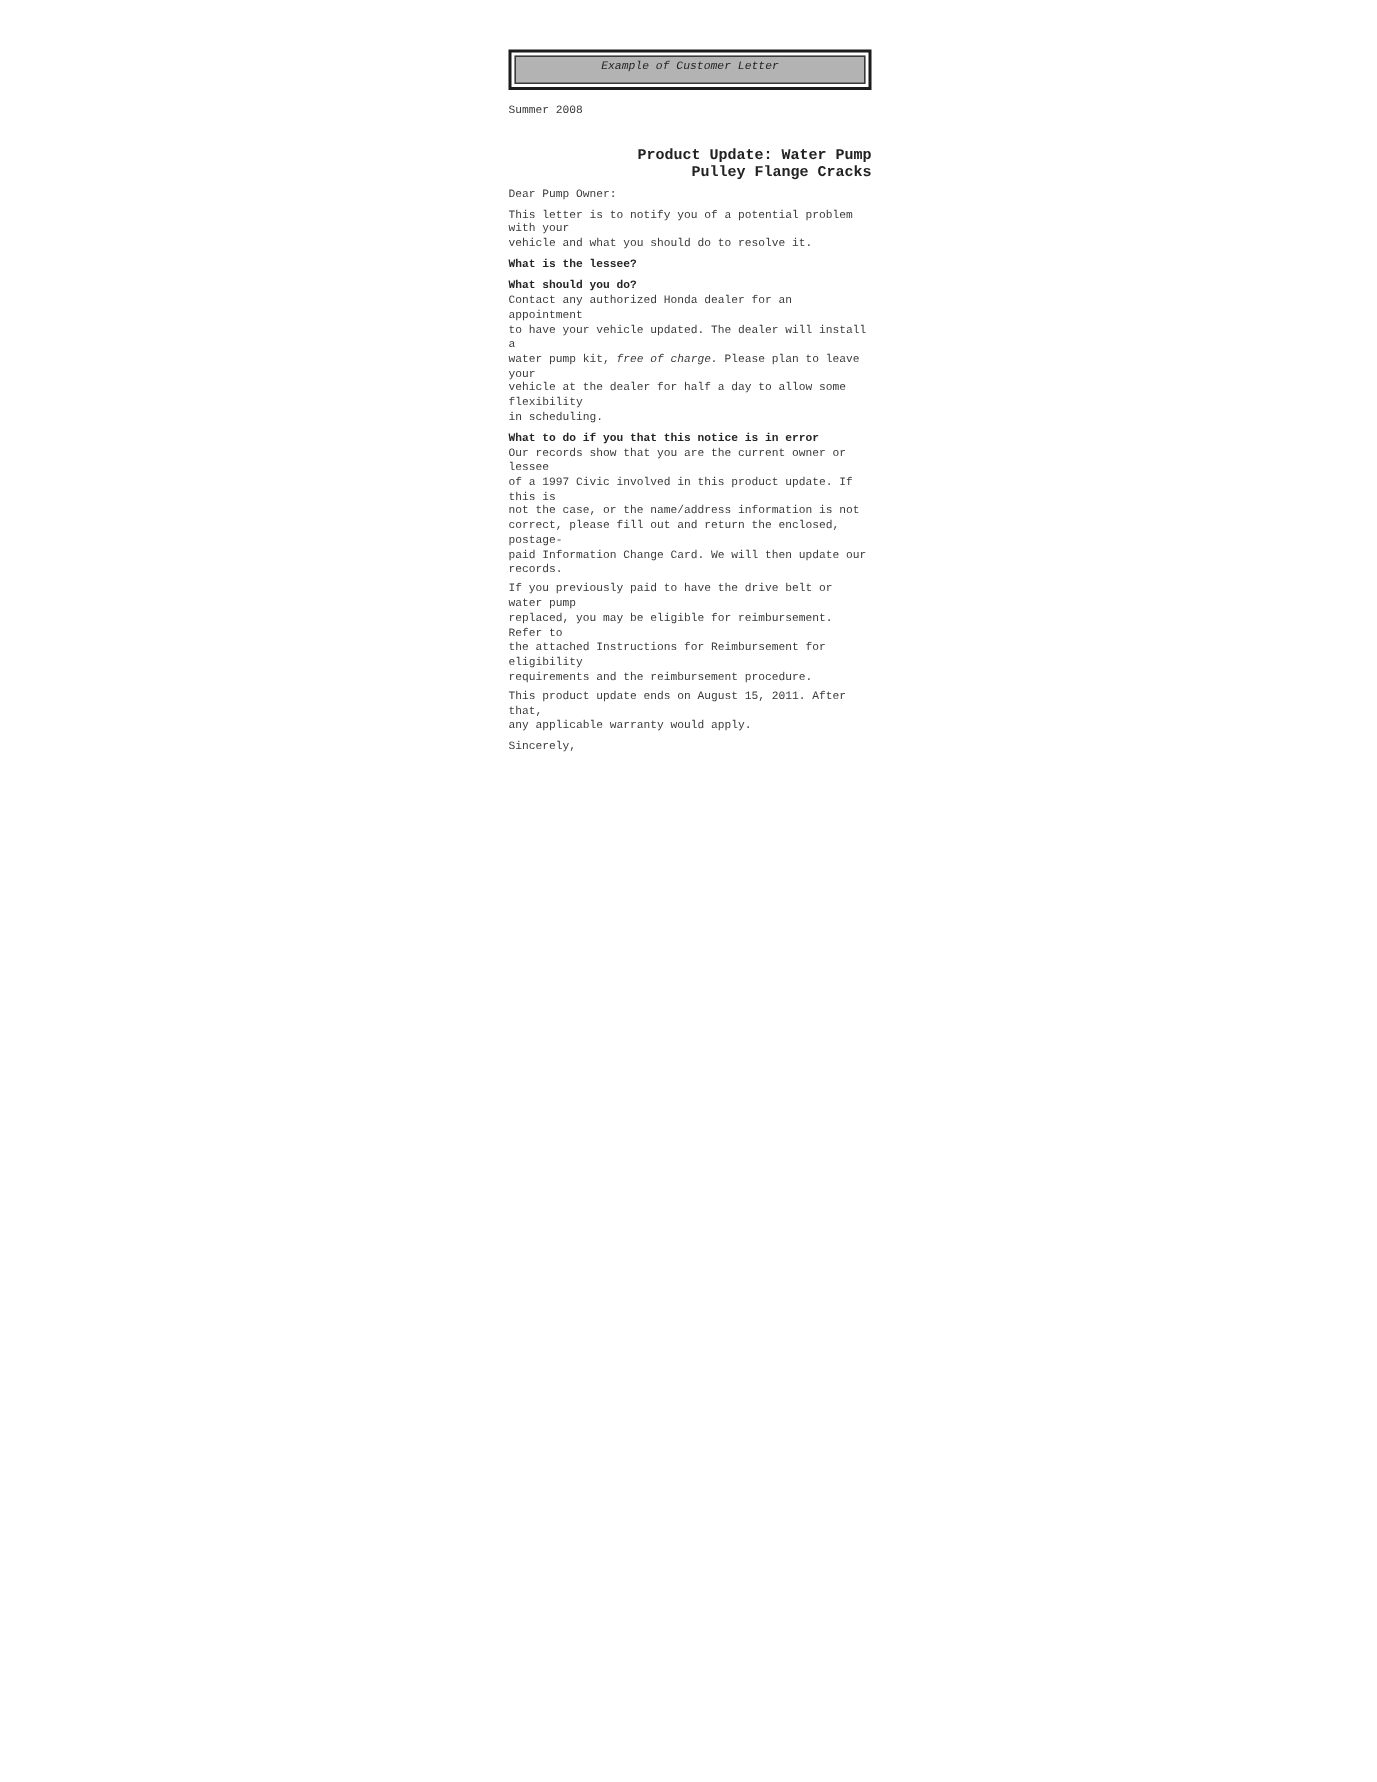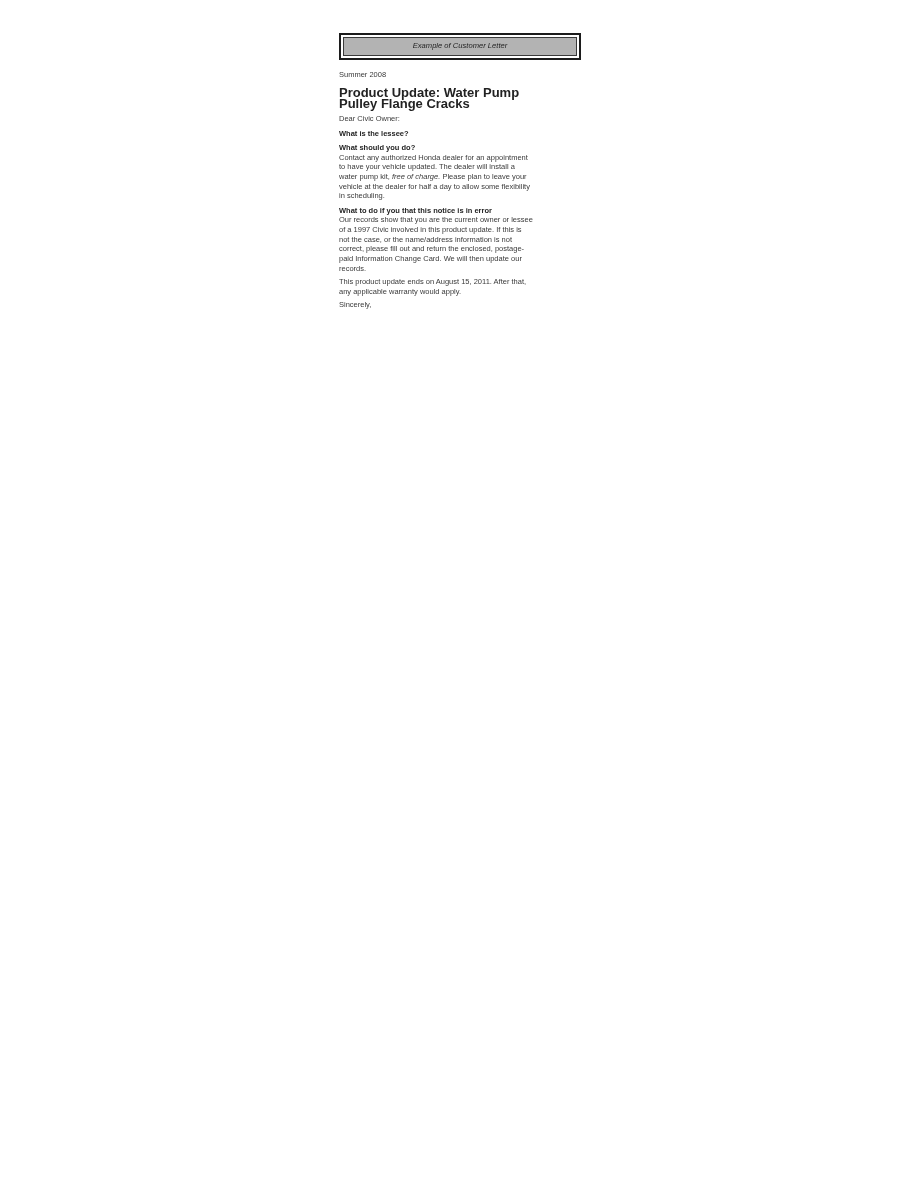--- a/index.html
+++ b/index.html
@@ -6,21 +6,21 @@
     margin: 0;
     padding: 0;
     background: #ffffff;
   }
   .page {
     position: relative;
     width: 918px;
     height: 1188px;
     background: #ffffff;
     overflow: hidden;
-    font-family: Liberation Sans, sans-serif;
+    font-family: Liberation Mono, monospace;
   }
   .letter-column {
     position: absolute;
     left: 339px;
     top: 33px;
     width: 242px;
     color: #3a3a3a;
     font-size: 7.5px;
     line-height: 9.7px;
   }
@@ -33,27 +33,27 @@
   .banner-inner {
     border: 1px solid #3a3a3a;
     background: #b3b3b3;
     text-align: center;
     font-style: italic;
     color: #1f1f1f;
     padding: 3px 0 4px 0;
     font-size: 7.6px;
   }
   .date-line {
-    margin: 0 0 8px 0;
+    margin: 0 0 20px 0;
   }
   .letter-title {
-    text-align: left;
+    text-align: right;
     font-weight: bold;
     color: #222222;
-    font-size: 13px;
+    font-size: 10px;
     line-height: 11px;
     margin: 5px 0 5px 0;
   }
   p.body-para {
     margin: 0 0 3.5px 0;
     white-space: pre-line;
   }
   .section-heading {
     font-weight: bold;
     color: #242424;
@@ -86,40 +86,46 @@
       <div class="banner-inner">Example of Customer Letter</div>
     </div>
 
     <div class="date-line">Summer 2008</div>
 
     <div class="letter-title">
       <div>Product Update: Water Pump</div>
       <div>Pulley Flange Cracks</div>
     </div>
 
-    <p class="body-para">Dear Civic Owner:</p>
+    <p class="body-para">Dear Pump Owner:</p>
 
+    <p class="body-para">This letter is to notify you of a potential problem with your
+vehicle and what you should do to resolve it.</p>
 
     <div class="section-heading">What is the lessee?</div>
 
     <div class="section-heading">What should you do?</div>
     <p class="section-body"><span>Contact any authorized Honda dealer for an appointment
 to have your vehicle updated. The dealer will install a
 water pump kit, </span><span class="italic-phrase">free of charge.</span><span> Please plan to leave your
 vehicle at the dealer for half a day to allow some flexibility
 in scheduling.</span></p>
 
     <div class="section-heading">What to do if you that this notice is in error</div>
     <p class="section-body">Our records show that you are the current owner or lessee
 of a 1997 Civic involved in this product update. If this is
 not the case, or the name/address information is not
 correct, please fill out and return the enclosed, postage-
 paid Information Change Card. We will then update our
 records.</p>
 
+    <p class="body-para">If you previously paid to have the drive belt or water pump
+replaced, you may be eligible for reimbursement. Refer to
+the attached Instructions for Reimbursement for eligibility
+requirements and the reimbursement procedure.</p>
 
     <p class="body-para">This product update ends on August 15, 2011. After that,
 any applicable warranty would apply.</p>
 
 
     <p class="body-para closing-line">Sincerely,</p>
 
 
   </div>
 </div>

